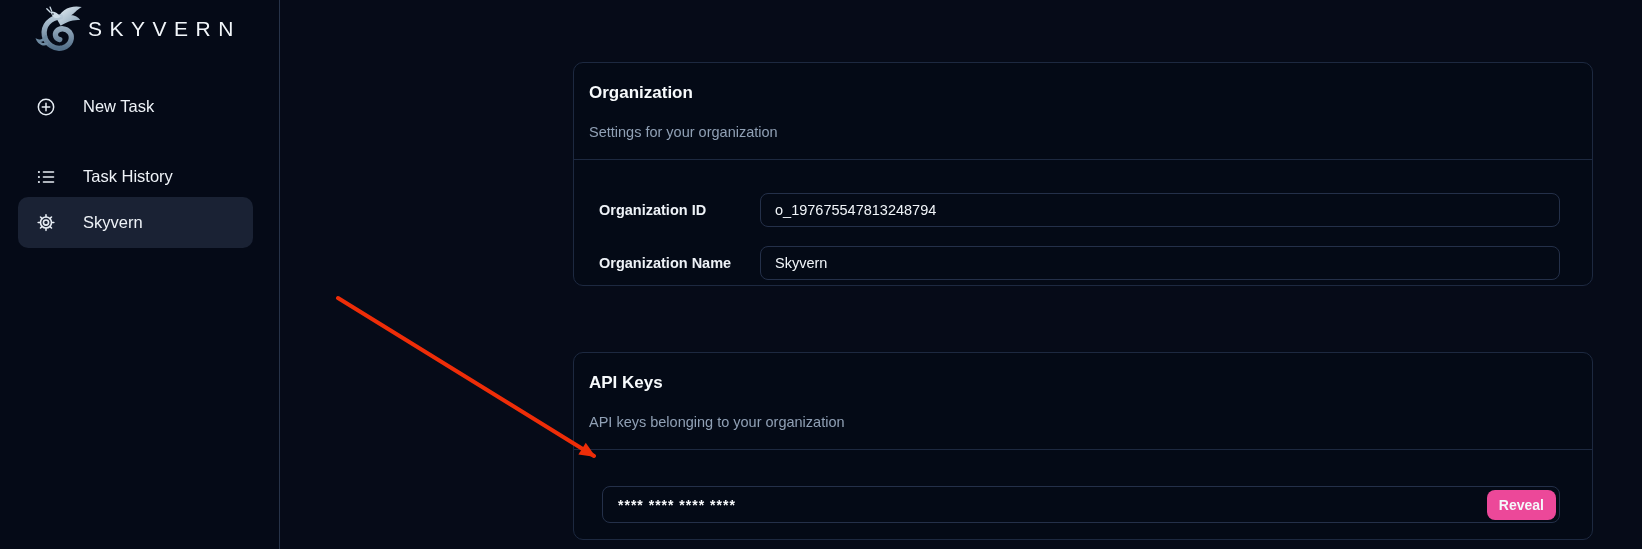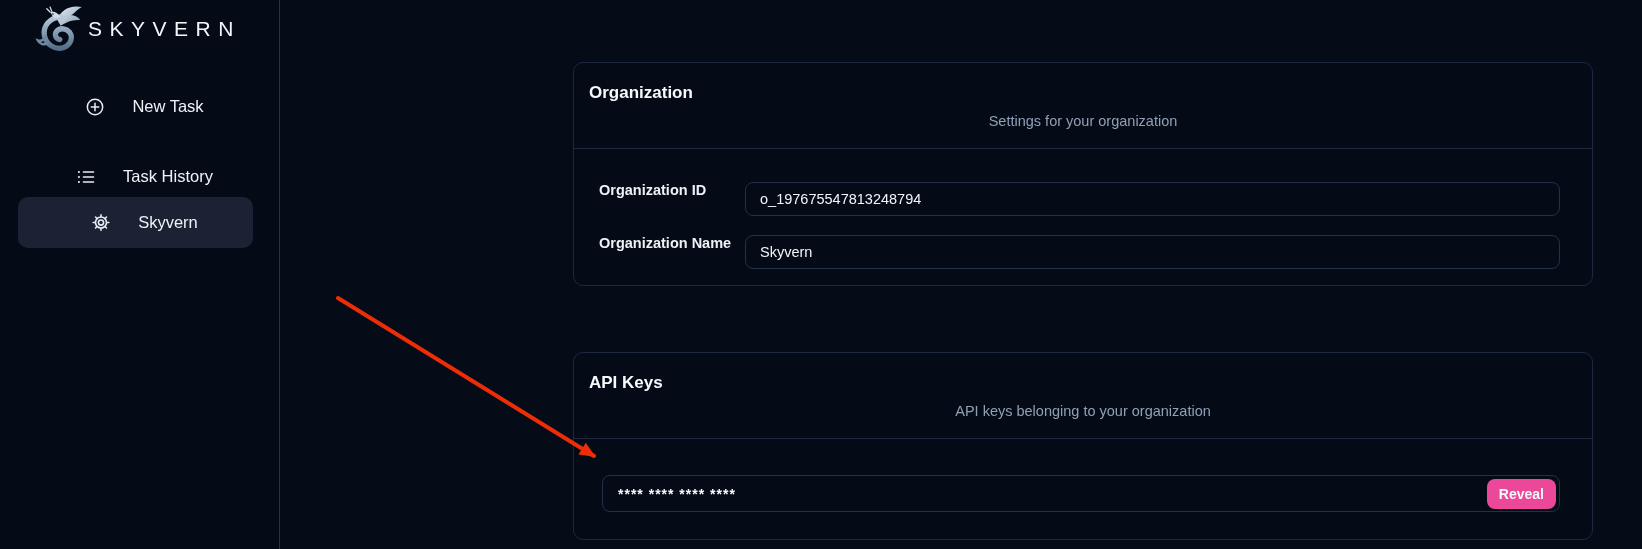--- a/index.html
+++ b/index.html
@@ -20,39 +20,39 @@
   }
   .brand { position:absolute; left:30px; top:2px; height:54px; display:flex; align-items:center; }
   .brand svg.dragon { width:58px; height:52px; display:block; }
   .brand-name {
     position:absolute; left:58px; top:15px;
     font-size:21px; font-weight:400; letter-spacing:7.5px; color:#f2f6fa; white-space:nowrap;
   }
   .nav-item {
     position:absolute; left:18px; width:235px; height:51px;
     display:flex; align-items:center; border-radius:10px;
-    padding-left:18px; cursor:pointer;justify-content:center;
+    padding-left:18px; cursor:pointer;
   }
   .nav-item.active { background:#1a2234; }
   .nav-item .nicon { width:20px; height:20px; display:flex; align-items:center; justify-content:center; }
   .nav-item .nlabel { margin-left:27px; font-size:16.5px; color:#eef2f7; white-space:nowrap; }
 
   
   .card {
     position:absolute; left:573px; width:1020px;
     background:#040a16; border:1px solid #1d2940; border-radius:10px;
   }
   .card-org { top:62px; height:224px; }
   .card-api { top:352px; height:188px; }
   .card-header { padding:18px 15px 17px 15px; border-bottom:1px solid #1d2940; }
   .card-title { font-size:17px; font-weight:700; line-height:24px; color:#f7fafc; }
-  .card-sub { margin-top:6px; font-size:14.5px; line-height:20px; color:#90a0b5;text-align:center; }
+  .card-sub { margin-top:17px; font-size:14.5px; line-height:20px; color:#90a0b5; }
 
   .org-content { padding:33px 32px 0 25px; display:flex; flex-direction:column; gap:19px; }
-  .field-row { display:flex; gap:12px; }
+  .field-row { display:flex; align-items:center; gap:27px; }
   .field-label { width:134px; flex:none; font-size:14.5px; font-weight:600; color:#eef2f7; }
   .text-input {
     flex:1; height:34px; background:transparent;
     border:1px solid #243049; border-radius:8px;
     color:#f1f5f9; font-size:14.5px; font-family:"Liberation Sans", sans-serif;
     padding:0 14px; outline:none; min-width:0;
   }
   .api-content { padding:36px 32px 0 28px; }
   .key-wrap { position:relative; height:37px; }
   .key-input {

